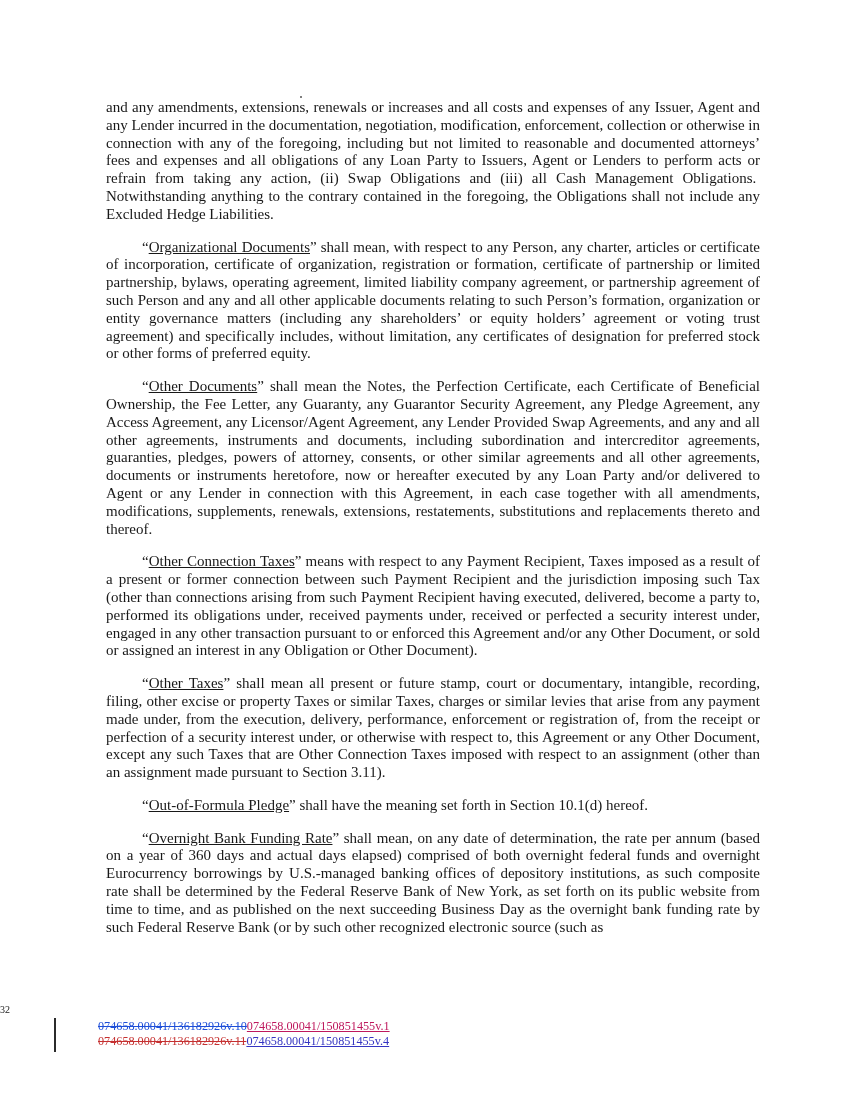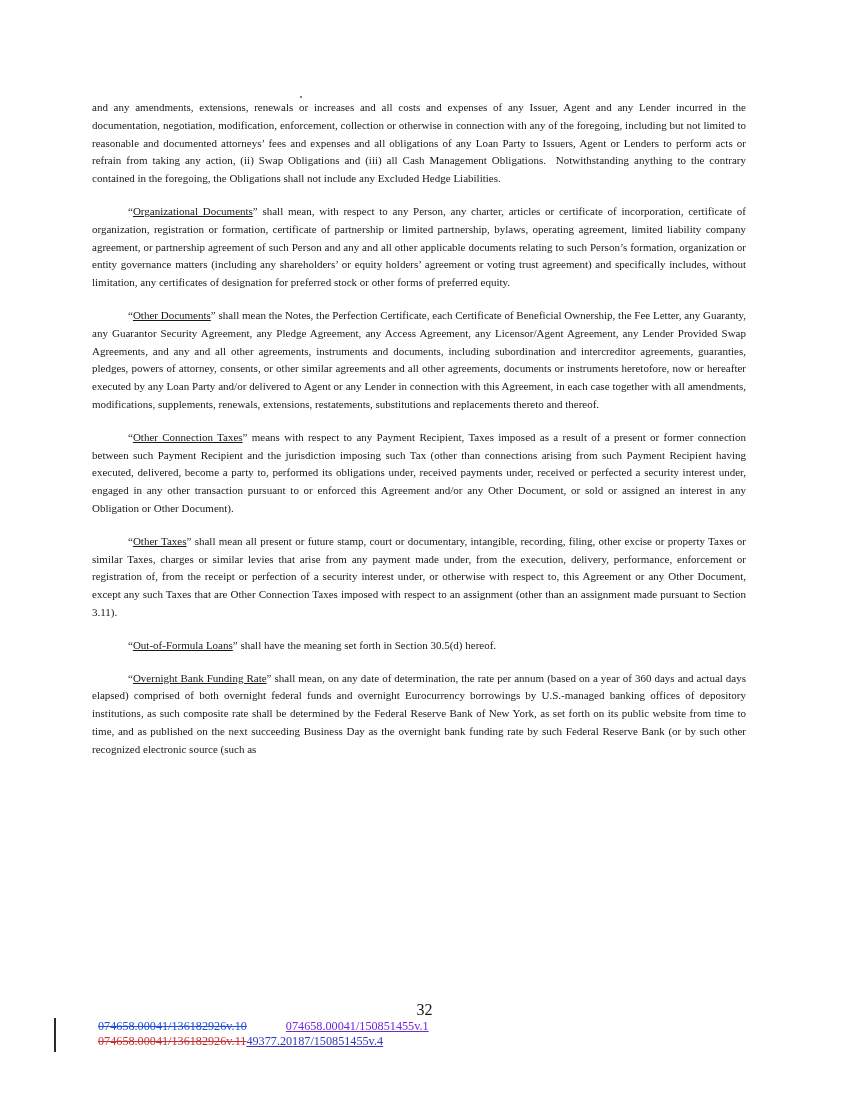--- a/index.html
+++ b/index.html
@@ -7,24 +7,24 @@
     position: relative;
     width: 849px;
     height: 1100px;
     background: #ffffff;
     font-family: "Liberation Serif", serif;
     color: #181818;
     overflow: hidden;
   }
   .body-text {
     position: absolute;
-    left: 92px;
+    left: 106px;
     top: 99px;
     width: 654px;
-    font-size: 11px;
+    font-size: 15px;
     line-height: 17.8px;
     text-align: justify;
   }
   .para { margin: 0 0 15px 0; text-indent: 36px; }
   .para.no-indent { text-indent: 0; }
   .term { text-decoration: underline; }
   .xref { }
   .stray-mark {
     position: absolute;
     left: 300px;
@@ -32,22 +32,22 @@
     width: 2px;
     height: 2px;
     background: #555555;
     border-radius: 50%;
   }
   .page-number {
     position: absolute;
     left: 0;
     top: 1002px;
     width: 100%;
-    text-align: center;
-    font-size: 16px;
+    text-align: left;
+    font-size: 10px;
     line-height: 16px;
   }
   .revision-block {
     position: absolute;
     left: 98px;
     top: 1019px;
     font-size: 12.2px;
     line-height: 15px;
     white-space: nowrap;
   }
@@ -75,28 +75,28 @@
 
 
     <p class="para"><span>“</span><span class="term">Organizational Documents</span><span>” shall mean, with respect to any Person, any charter, articles or certificate of incorporation, certificate of organization, registration or formation, certificate of partnership or limited partnership, bylaws, operating agreement, limited liability company agreement, or partnership agreement of such Person and any and all other applicable documents relating to such Person’s formation, organization or entity governance matters (including any shareholders’ or equity holders’ agreement or voting trust agreement) and specifically includes, without limitation, any certificates of designation for preferred stock or other forms of preferred equity.</span></p>
 
     <p class="para"><span>“</span><span class="term">Other Documents</span><span>” shall mean the Notes, the Perfection Certificate, each Certificate of Beneficial Ownership, the Fee Letter, any Guaranty, any Guarantor Security Agreement, any Pledge Agreement, any Access Agreement, any Licensor/Agent Agreement, any Lender Provided Swap Agreements, and any and all other agreements, instruments and documents, including subordination and intercreditor agreements, guaranties, pledges, powers of attorney, consents, or other similar agreements and all other agreements, documents or instruments heretofore, now or hereafter executed by any Loan Party and/or delivered to Agent or any Lender in connection with this Agreement, in each case together with all amendments, modifications, supplements, renewals, extensions, restatements, substitutions and replacements thereto and thereof.</span></p>
 
     <p class="para"><span>“</span><span class="term">Other Connection Taxes</span><span>” means with respect to any Payment Recipient, Taxes imposed as a result of a present or former connection between such Payment Recipient and the jurisdiction imposing such Tax (other than connections arising from such Payment Recipient having executed, delivered, become a party to, performed its obligations under, received payments under, received or perfected a security interest under, engaged in any other transaction pursuant to or enforced this Agreement and/or any Other Document, or sold or assigned an interest in any Obligation or Other Document).</span></p>
 
     <p class="para"><span>“</span><span class="term">Other Taxes</span><span>” shall mean all present or future stamp, court or documentary, intangible, recording, filing, other excise or property Taxes or similar Taxes, charges or similar levies that arise from any payment made under, from the execution, delivery, performance, enforcement or registration of, from the receipt or perfection of a security interest under, or otherwise with respect to, this Agreement or any Other Document, except any such Taxes that are Other Connection Taxes imposed with respect to an assignment (other than an assignment made pursuant to </span><span class="xref">Section 3.11</span><span>).</span></p>
 
-    <p class="para"><span>“</span><span class="term">Out-of-Formula Loans</span><span>” shall have the meaning set forth in Section 30.5(d) hereof.</span></p>
+    <p class="para"><span>“</span><span class="term">Out-of-Formula Pledge</span><span>” shall have the meaning set forth in Section 10.1(d) hereof.</span></p>
 
     <p class="para"><span>“</span><span class="term">Overnight Bank Funding Rate</span><span>” shall mean, on any date of determination, the rate per annum (based on a year of 360 days and actual days elapsed) comprised of both overnight federal funds and overnight Eurocurrency borrowings by U.S.-managed banking offices of depository institutions, as such composite rate shall be determined by the Federal Reserve Bank of New York, as set forth on its public website from time to time, and as published on the next succeeding Business Day as the overnight bank funding rate by such Federal Reserve Bank (or by such other recognized electronic source (such as</span></p>
 
   </main>
 
   <div class="page-number">32</div>
 
   <div class="change-bar"></div>
 
   <div class="revision-block">
-    <div class="rev-line"><span class="rev-old" style="color: #1d4ed8;">074658.00041/136182926v.10</span><span class="rev-new" style="color: #6d28d9; margin-left: 39px;">074658.00041/150851455v.1</span></div>
-    <div class="rev-line"><span class="rev-old" style="color: rgb(197, 48, 48);">074658.00041/136182926v.11</span><span class="rev-new" style="color: rgb(52, 52, 194);">49377.20187/150851455v.4</span></div>
+    <div class="rev-line"><span class="rev-old" style="color: #1d4ed8;">074658.00041/136182926v.10</span><span class="rev-new" style="color: #be185d;">074658.00041/150851455v.1</span></div>
+    <div class="rev-line"><span class="rev-old" style="color: rgb(197, 48, 48);">074658.00041/136182926v.11</span><span class="rev-new" style="color: rgb(52, 52, 194);">074658.00041/150851455v.4</span></div>
   </div>
 
 </div>
 
 </body></html>

